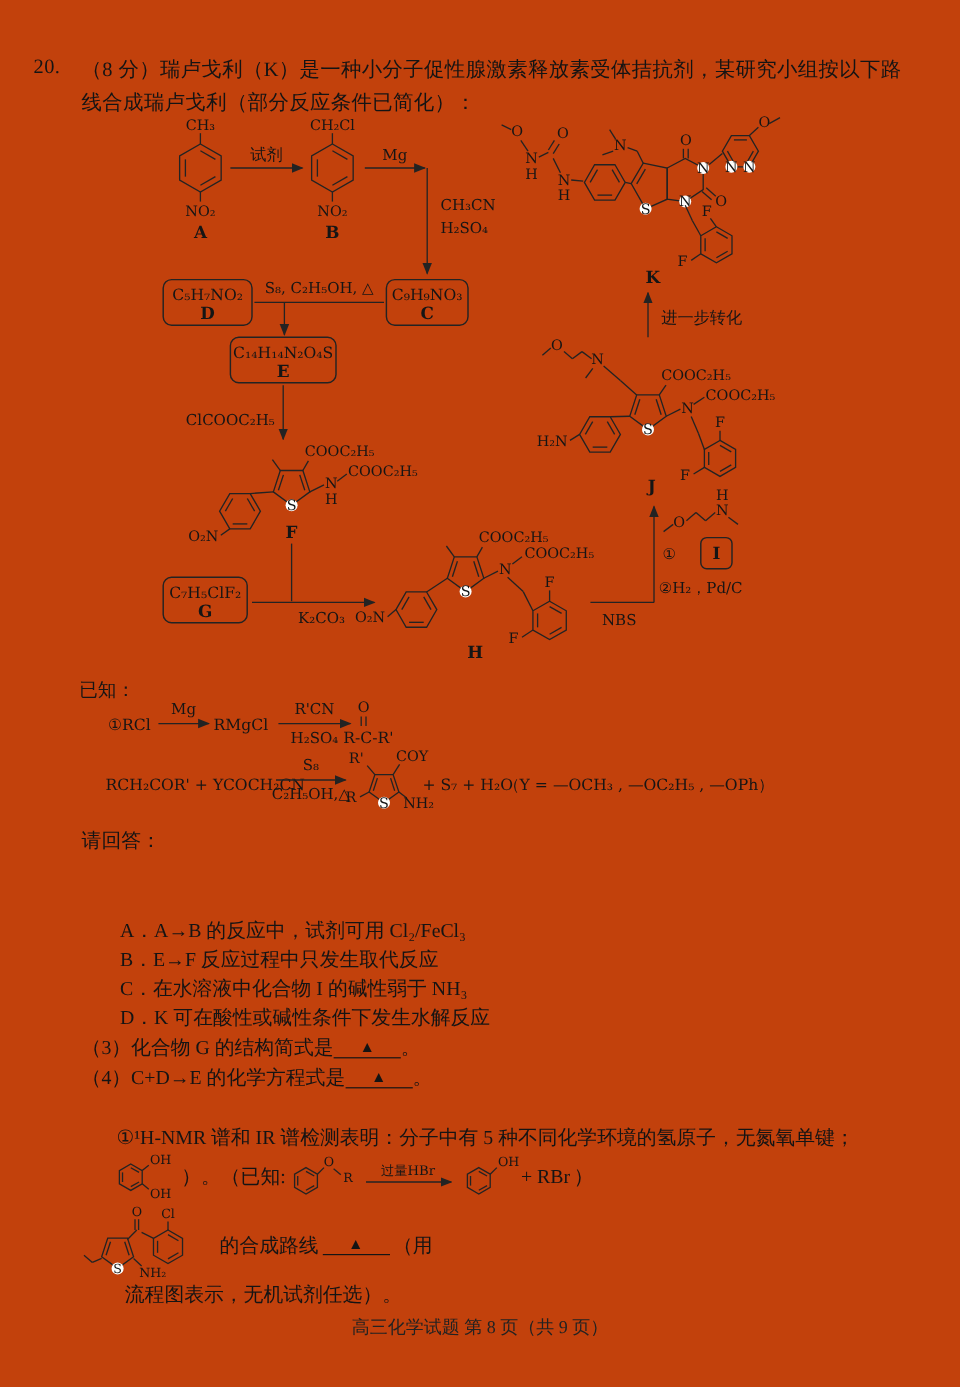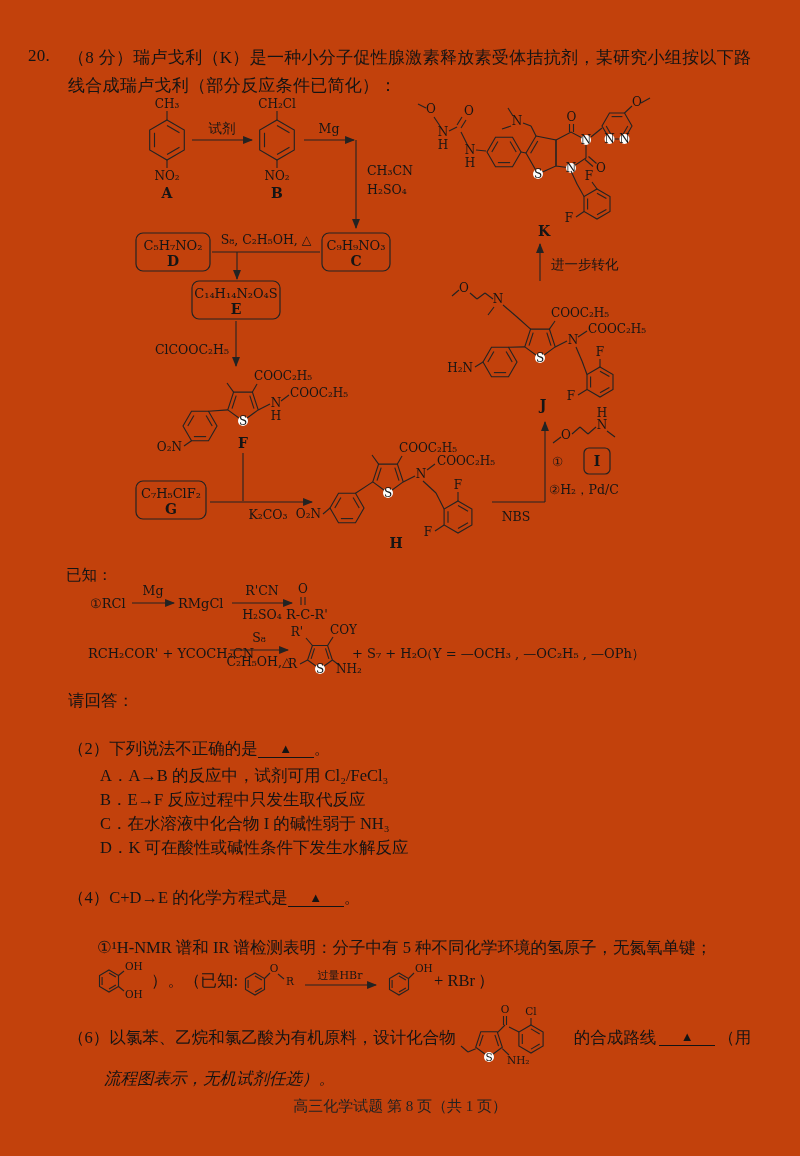--- a/index.html
+++ b/index.html
@@ -376,29 +376,29 @@
       <circle class="msk" cx="320" cy="107" r="5"></circle>
       <text class="at" x="320" y="111" text-anchor="middle">S</text>
       <text class="fm" x="352" y="96">+ S₇ + H₂O</text>
       <text class="fm" x="420" y="96">（Y = —OCH₃ , —OC₂H₅ , —OPh）</text>
     </g>
   </svg>
 
   <div class="qline" style="left:68px;top:690px">请回答：</div>
 
 
-  <div class="qline" style="left:68px;top:738px">
-    <span>（2）下列说法不正确的是</span><span class="blank">▲</span><span>。</span>
-  </div>
 
   <div class="qline" style="left:100px;top:789px">B．E→F 反应过程中只发生取代反应</div>
   <div class="qline" style="left:100px;top:765px">A．A→B 的反应中，试剂可用 Cl₂/FeCl₃</div>
   <div class="qline" style="left:100px;top:837px">D．K 可在酸性或碱性条件下发生水解反应</div>
   <div class="qline" style="left:100px;top:813px">C．在水溶液中化合物 I 的碱性弱于 NH₃</div>
 
+  <div class="qline" style="left:68px;top:862px">
+    <span>（3）化合物 G 的结构简式是</span><span class="blank">▲</span><span>。</span>
+  </div>
 
   <div class="qline" style="left:68px;top:887px">
     <span>（4）C+D→E 的化学方程式是</span><span class="blank">▲</span><span>。</span>
   </div>
 
 
   <div class="qline" style="left:97px;top:937px">①¹H-NMR 谱和 IR 谱检测表明：分子中有 5 种不同化学环境的氢原子，无氮氧单键；</div>
 
   <div class="row" style="left:94px;top:955px;height:52px">
     <svg width="54" height="48" viewBox="0 0 54 48">
@@ -443,21 +443,20 @@
           <line x1="7.1" y1="29.0" x2="7.1" y2="21.0" class="bond"></line>
         </g>
       <line class="ln" x1="23.5" y1="19.5" x2="29" y2="14"></line>
       <text x="30" y="13" style="font-size:10.5px">OH</text>
     </svg>
     <span>+ RBr</span>
     <span>）</span>
   </div>
 
   <div class="row" style="left:68px;top:1006px;height:64px">
-    <span>（6）以氯苯、乙烷和氯乙酸为有机原料，设计化合物</span>
     <svg width="112" height="66" viewBox="0 0 112 66">
       <g>
           <polygon points="30.0,52.0 16.7,42.3 21.8,26.7 38.2,26.7 43.3,42.3" class="ring"></polygon>
           <line x1="20.4" y1="41.1" x2="24.1" y2="29.8" class="bond"></line>
           <line x1="35.9" y1="29.8" x2="39.6" y2="41.1" class="bond"></line>
         </g>
       <line class="ln" x1="16.7" y1="43.7" x2="9" y2="47"></line>
       <line class="ln" x1="9" y1="47" x2="2" y2="41"></line>
       <line class="ln" x1="38.2" y1="27.9" x2="46" y2="20"></line>
       <line class="ln" x1="44.5" y1="20" x2="44.5" y2="11"></line>
@@ -475,17 +474,17 @@
       <circle class="msk" cx="30" cy="52" r="5"></circle>
       <text x="30" y="56" text-anchor="middle" style="font-size:10.5px">S</text>
       <line class="ln" x1="43.3" y1="43.7" x2="50" y2="50"></line>
       <text x="48" y="59" style="font-size:10.5px">NH₂</text>
     </svg>
     <span>的合成路线</span>
     <span class="blank">▲</span>
     <span>（用</span>
   </div>
 
-  <div class="qline" style="left:104px;top:1068px;font-style:italic">流程图表示，无机试剂任选）。</div>
-
-  <div class="footer" style="top:1097px">高三化学试题  第 8 页（共 1 页）</div>
+  <div class="qline" style="left:104px;top:1068px;">流程图表示，无机试剂任选）。</div>
+
+  <div class="footer" style="top:1097px">高三化学试题  第 8 页（共 9 页）</div>
 
 </div>
 
 </body></html>

